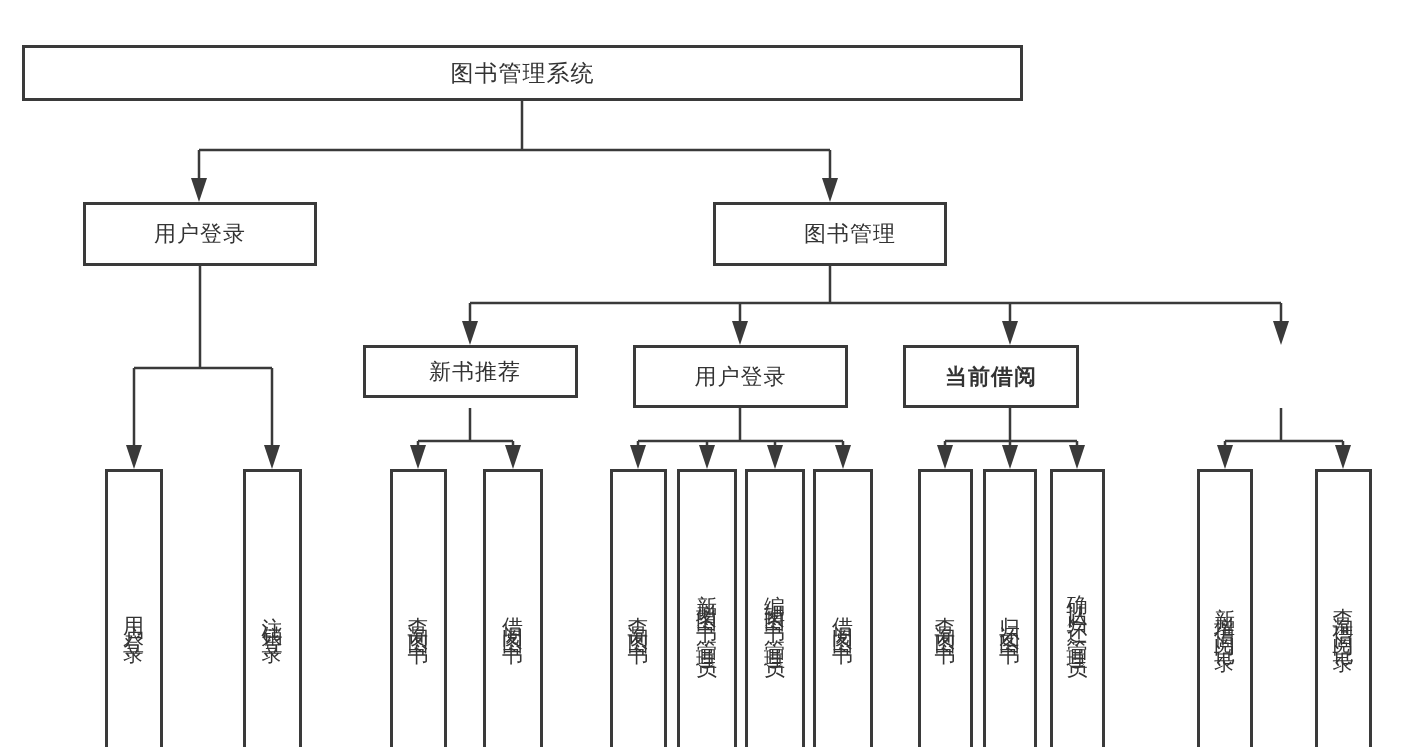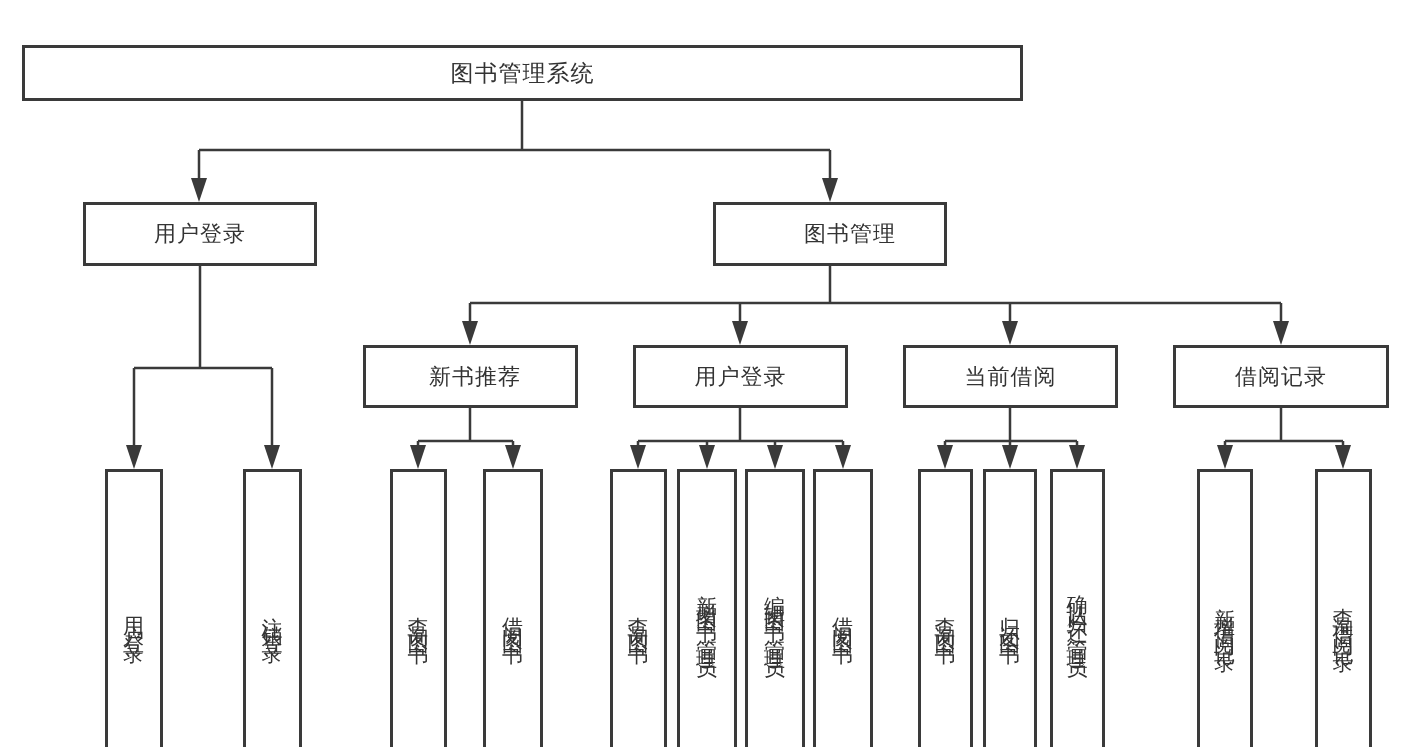--- a/index.html
+++ b/index.html
@@ -111,31 +111,28 @@
     <span class="hlabel">图书管理系统</span>
   </div>
 
   <div class="box" style="left:83px; top:170px; width:234px; height:64px;">
     <span class="hlabel">用户登录</span>
   </div>
   <div class="box" style="left:713px; top:170px; width:234px; height:64px;padding-left:40px;">
     <span class="hlabel">图书管理</span>
   </div>
 
-  <div class="box" style="left:363px; top:313px; width:215px; height:63px;padding-left:9px;">
+  <div class="box" style="left:363px; top:313px; width:215px; height:53px;padding-left:9px;">
     <span class="hlabel">新书推荐</span>
   </div>
   <div class="box" style="left:633px; top:313px; width:215px; height:63px;">
     <span class="hlabel">用户登录</span>
   </div>
-  <div class="box" style="left:903px; top:313px; width:215px; height:63px;">
+  <div class="box" style="left:903px; top:313px; width:176px; height:63px;font-weight:bold;">
     <span class="hlabel">当前借阅</span>
-  </div>
-  <div class="box" style="left:1173px; top:313px; width:216px; height:63px;">
-    <span class="hlabel">借阅记录</span>
   </div>
 
   <div class="box" style="left:105px; top:437px; width:58px; height:298px;">
     <span class="vlabel">用户登录</span>
   </div>
   <div class="box" style="left:243px; top:437px; width:59px; height:298px;">
     <span class="vlabel">注销登录</span>
   </div>
 
   <div class="box" style="left:390px; top:437px; width:57px; height:298px;">

